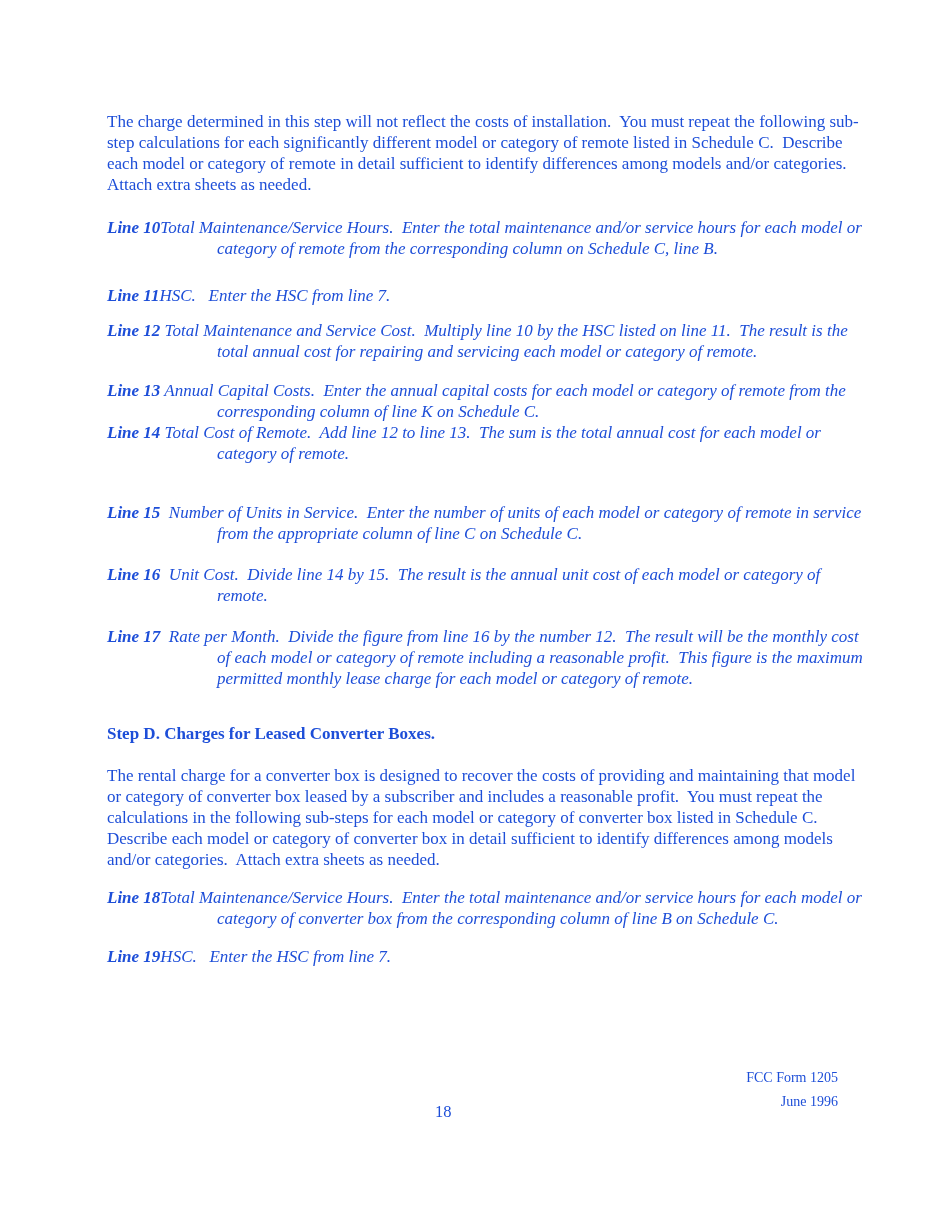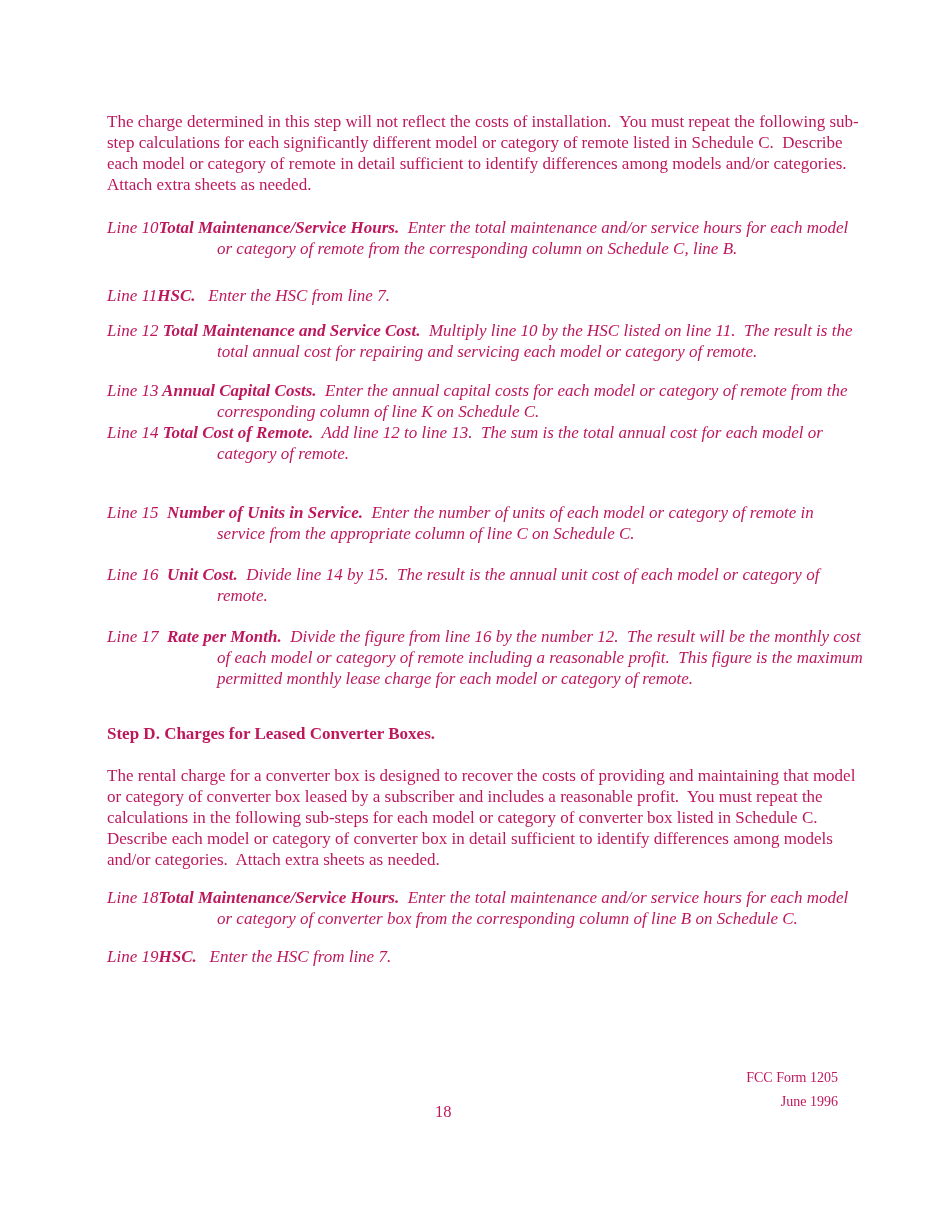--- a/index.html
+++ b/index.html
@@ -6,21 +6,21 @@
     margin: 0;
     padding: 0;
     background: #ffffff;
   }
   .page {
     position: relative;
     width: 950px;
     height: 1230px;
     background: #ffffff;
     font-family: "Liberation Serif", "DejaVu Serif", serif;
-    color: #be185d;
+    color: #1d4ed8;
     overflow: hidden;
   }
   .content {
     position: absolute;
     left: 107px;
     top: 111px;
     width: 757px;
     font-size: 17px;
     line-height: 21px;
   }
@@ -38,25 +38,25 @@
   .li-10 { margin-bottom: 26px; }
   .li-11 { margin-bottom: 14px; }
   .li-12 { margin-bottom: 18px; }
   .li-13 { }
   .li-14 { margin-bottom: 19px; }
   .li-15 { margin-bottom: 20px; margin-top: 38px; }
   .li-16 { margin-bottom: 20px; }
   .li-17 { margin-bottom: 34px; }
   .li-18 { margin-bottom: 17px; }
   .line-label {
-    font-weight: normal;
+    font-weight: bold;
     font-style: italic;
   }
   .line-title {
-    font-weight: bold;
+    font-weight: normal;
     font-style: italic;
   }
   .line-text {
     font-style: italic;
     text-align: right;
   }
   .step-heading {
     margin: 0 0 21px 0;
     font-weight: bold;
     font-size: 17px;

